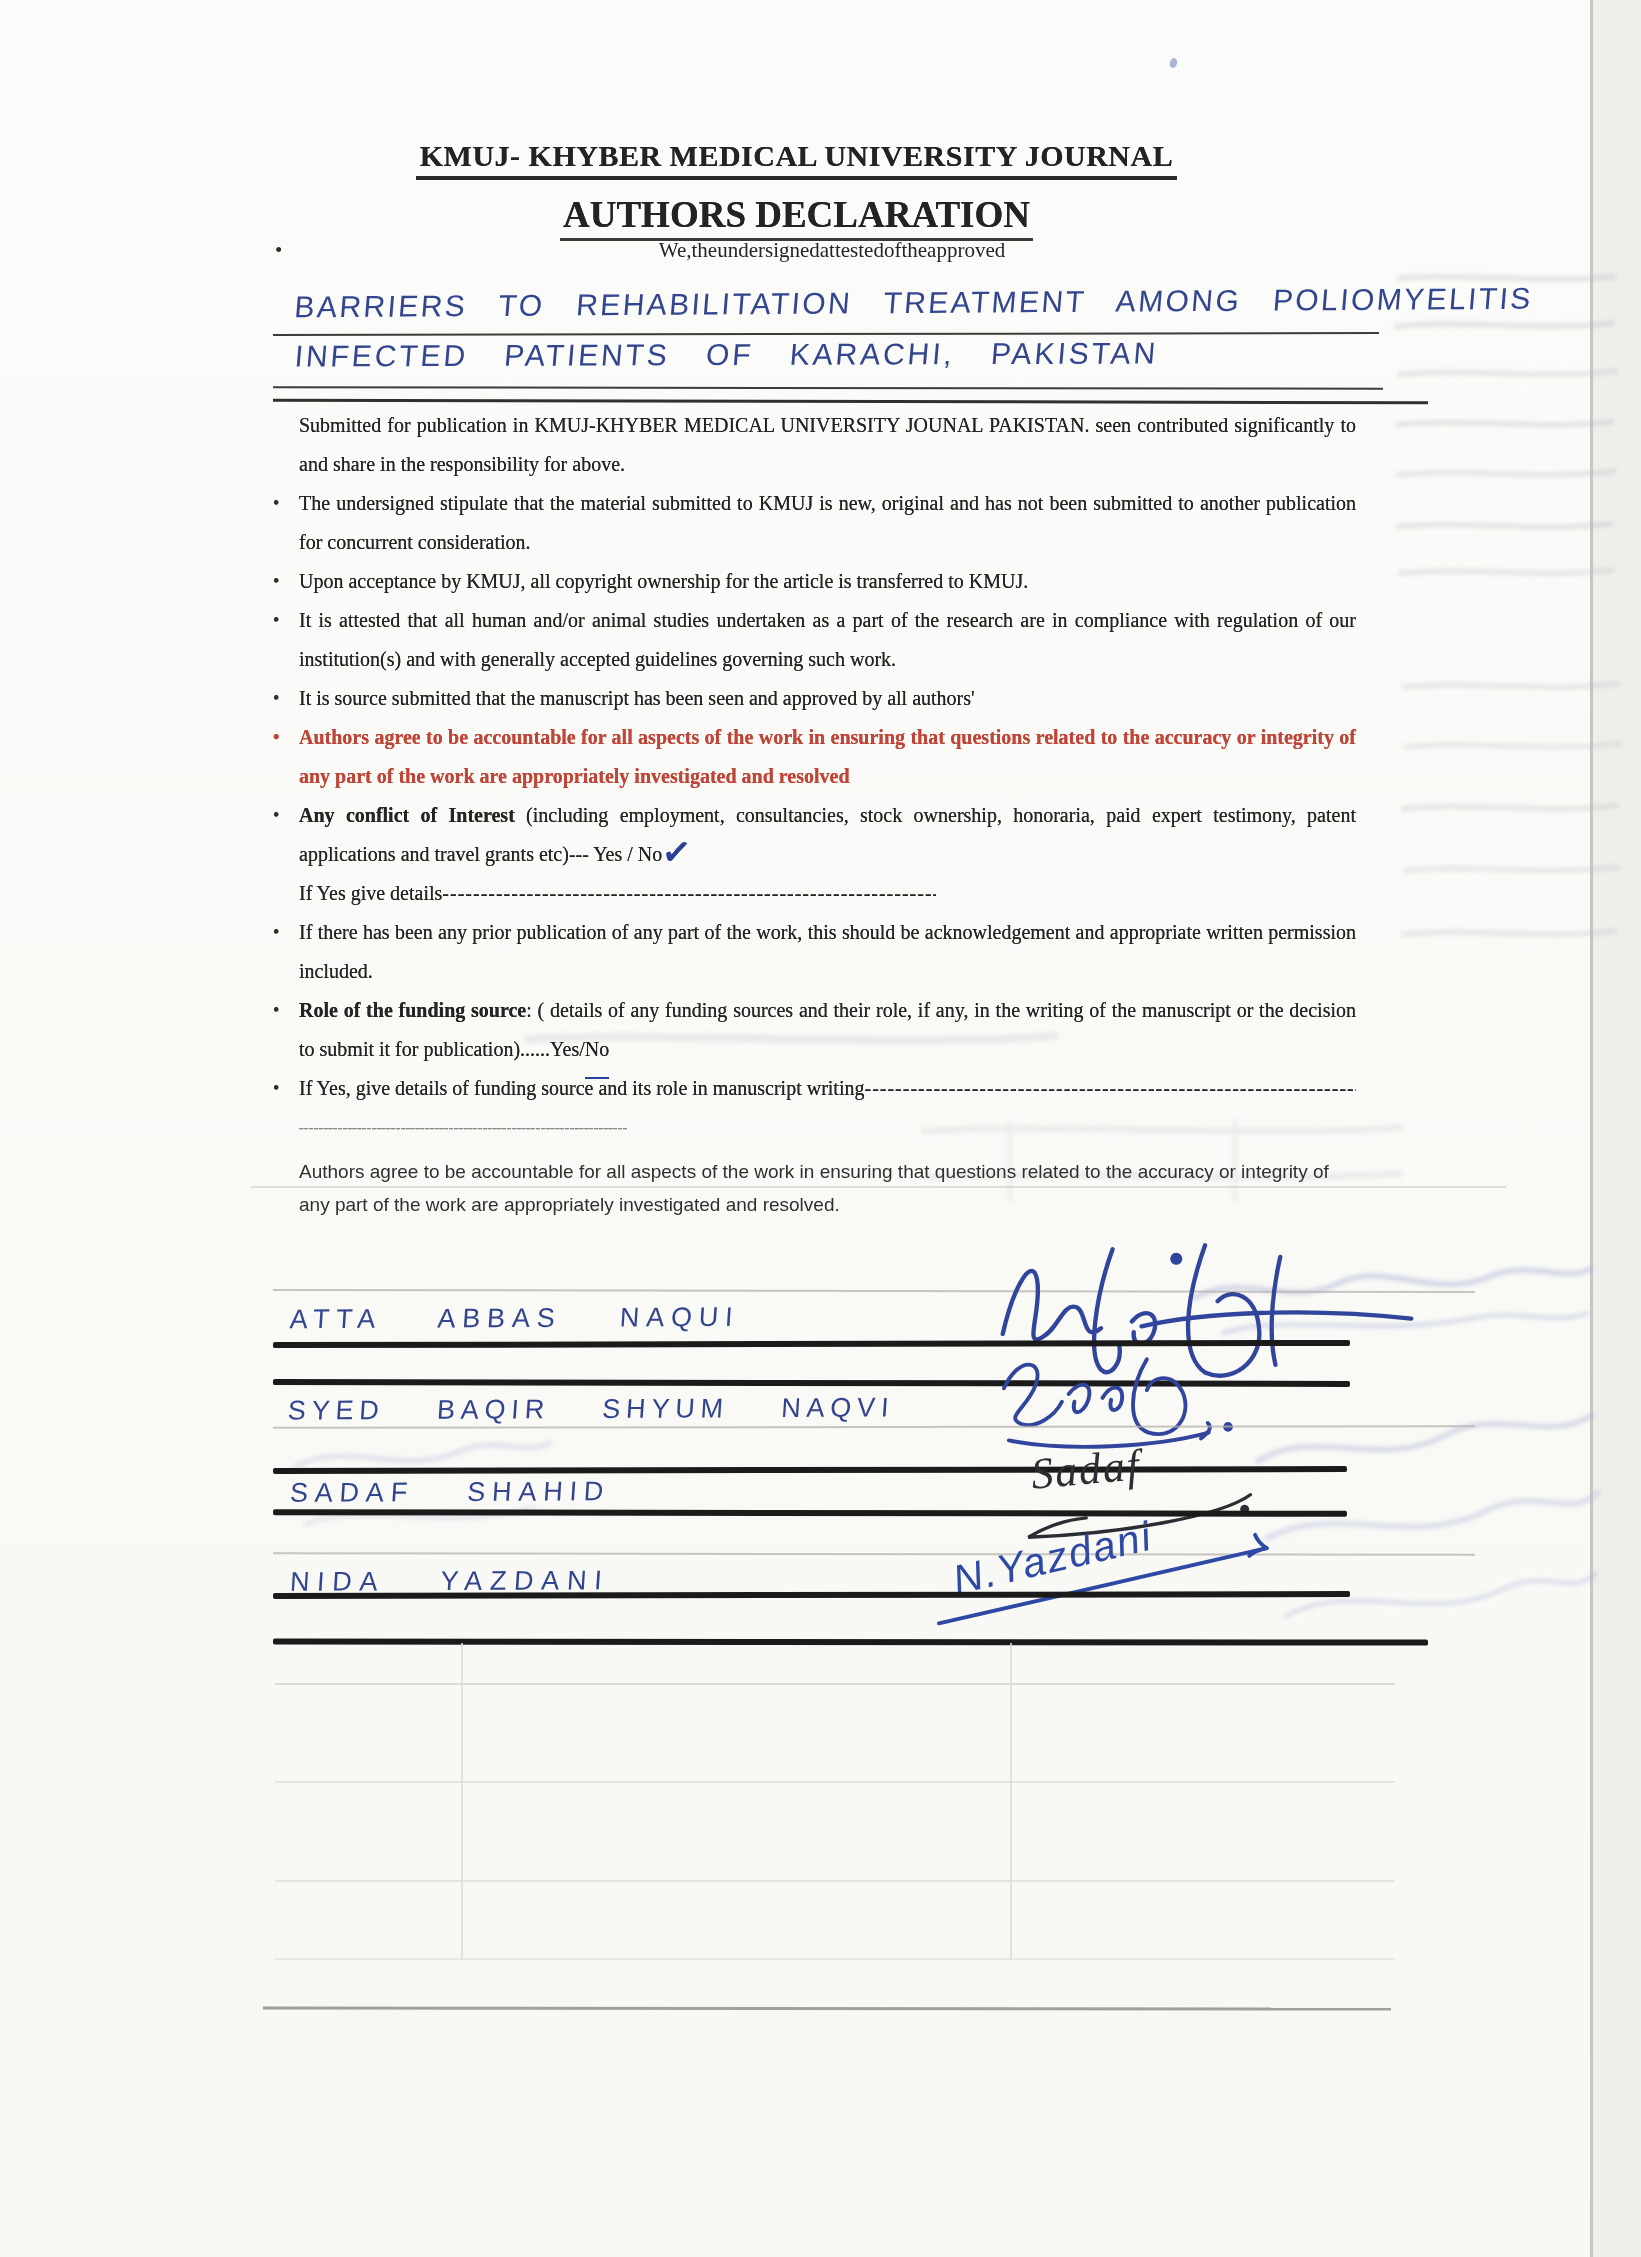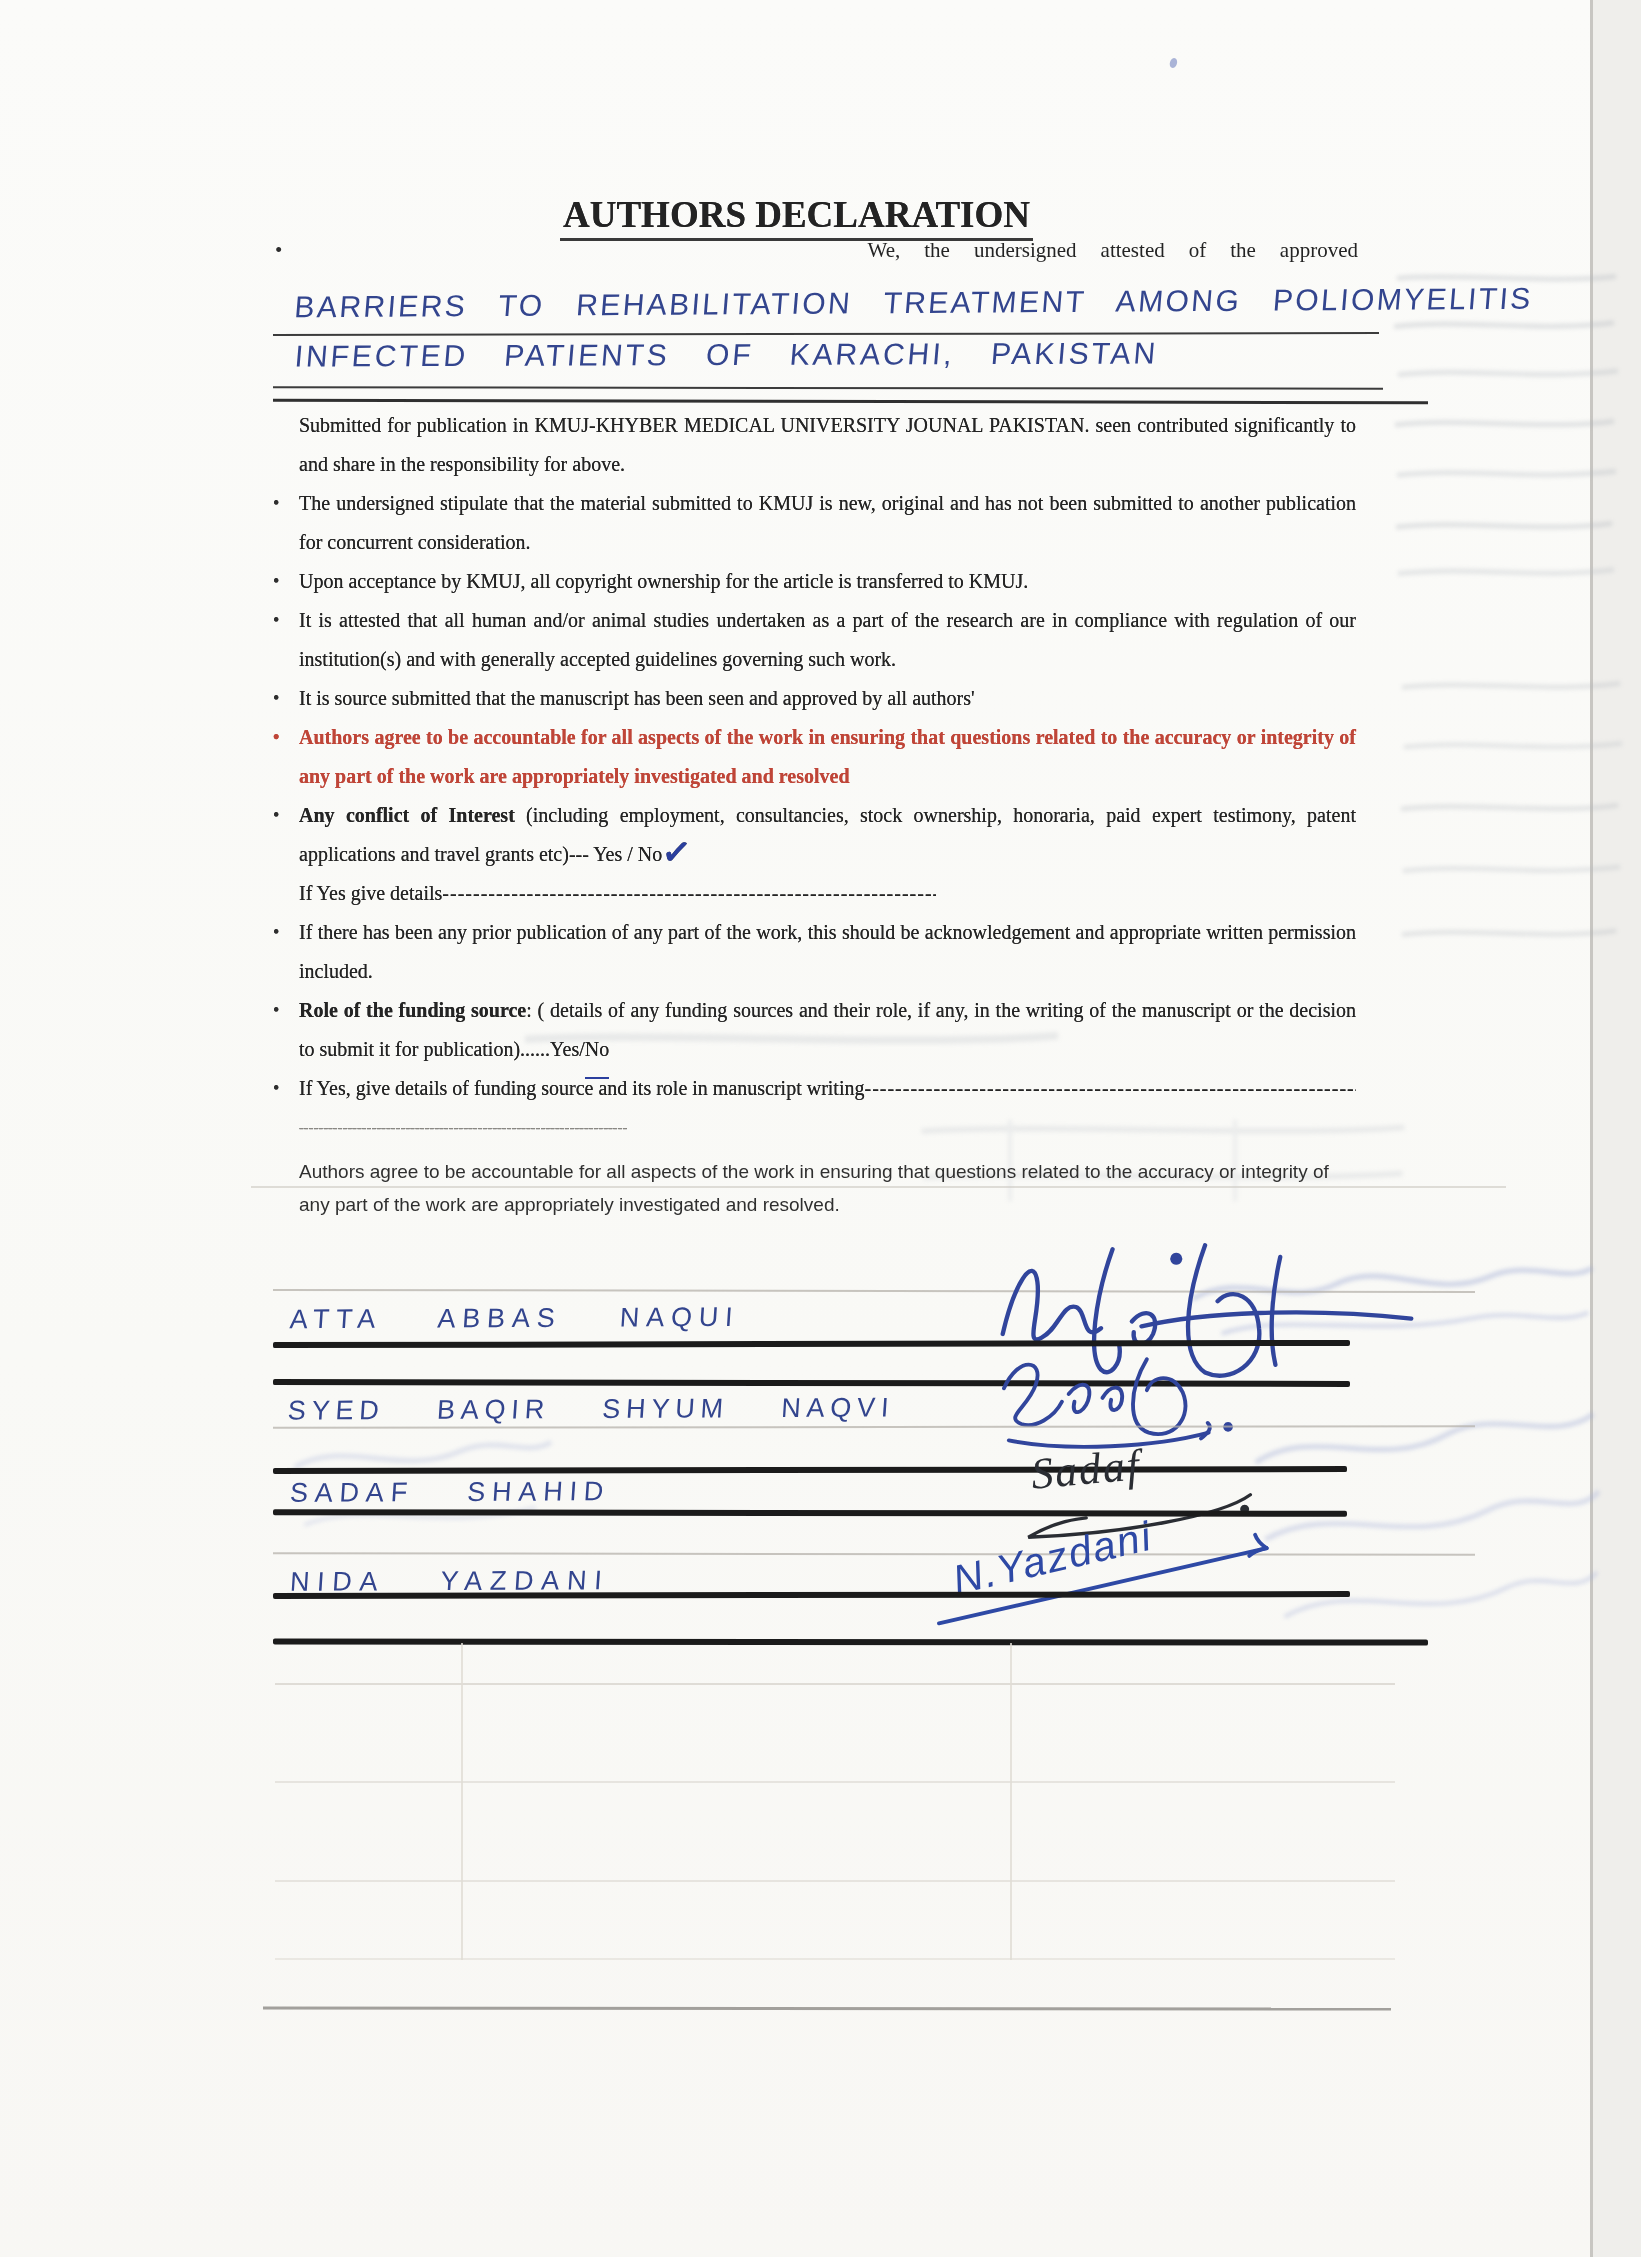--- a/index.html
+++ b/index.html
@@ -13,21 +13,21 @@
   .title-row{position:absolute;left:0;top:139px;width:1593px;text-align:center;}
   .title-text{display:inline-block;font-weight:bold;font-size:30px;letter-spacing:0.5px;color:#232323;
               border-bottom:4.8px solid #2b2b2b;padding:0 3.9px 2.9px 3.9px;text-shadow:0 0 0.5px #333;}
   .subtitle-row{position:absolute;left:0;top:193px;width:1593px;text-align:center;}
   .subtitle-text{display:inline-block;font-weight:bold;font-size:37px;color:#232323;
               border-bottom:3.9px solid #3a3a3a;padding:0 2.9px 1.9px 2.9px;text-shadow:0 0 0.5px #333;}
 
   
   .intro-row{position:absolute;left:275px;top:238px;width:1083px;display:flex;font-size:21px;}
   .intro-bullet{width:31px;color:#2c2c2c;}
-  .intro-words{flex:1;display:flex;justify-content:flex-end;gap:24px;}
+  .intro-words{flex:1;display:flex;justify-content:center;}
 
   
   .hw{position:absolute;font-family:"Liberation Sans",sans-serif;color:#33458e;white-space:nowrap;}
   .hw-t1{left:295px;top:286px;font-size:30px;letter-spacing:2.4px;word-spacing:21px;transform:skewX(-5deg) rotate(-.4deg);}
   .hw-t2{left:295px;top:338px;font-size:30px;letter-spacing:2.9px;word-spacing:25px;transform:skewX(-5deg) rotate(-.2deg);}
 
   .rule{position:absolute;background:#3c3c3c;height:1.9px;}
   .rule-u1{left:273px;top:333px;width:1106px;transform:rotate(-.1deg);}
   .rule-u2{left:273px;top:387px;width:1110px;transform:rotate(.08deg);}
   .rule-u3{left:273px;top:400px;width:1155px;height:2.9px;background:#303030;transform:rotate(.12deg);}
@@ -123,20 +123,23 @@
       <path d="M50,230 C120,190 200,240 280,200 C320,180 350,210 374,184" stroke="#a6b0d8" stroke-width="4"></path>
     </svg>
   </div>
   <div class="ghost" style="left:285px;top:1419px;opacity:.28;">
     <svg width="270" height="135" viewBox="0 0 280 140" fill="none">
       <path d="M10,50 C60,20 120,60 180,34 C220,16 250,40 276,24" stroke="#9aa6d2" stroke-width="5"></path>
       <path d="M20,110 C80,84 160,118 260,92" stroke="#a6b0d8" stroke-width="4"></path>
     </svg>
   </div>
 
+  <div class="title-row">
+    <span class="title-text">KMUJ- KHYBER MEDICAL UNIVERSITY JOURNAL</span>
+  </div>
   <div class="subtitle-row">
     <span class="subtitle-text">AUTHORS DECLARATION</span>
   </div>
 
   <div class="intro-row">
     <span class="intro-bullet">•</span>
     <span class="intro-words">
       <span>We,</span>
       <span>the</span>
       <span>undersigned</span>

